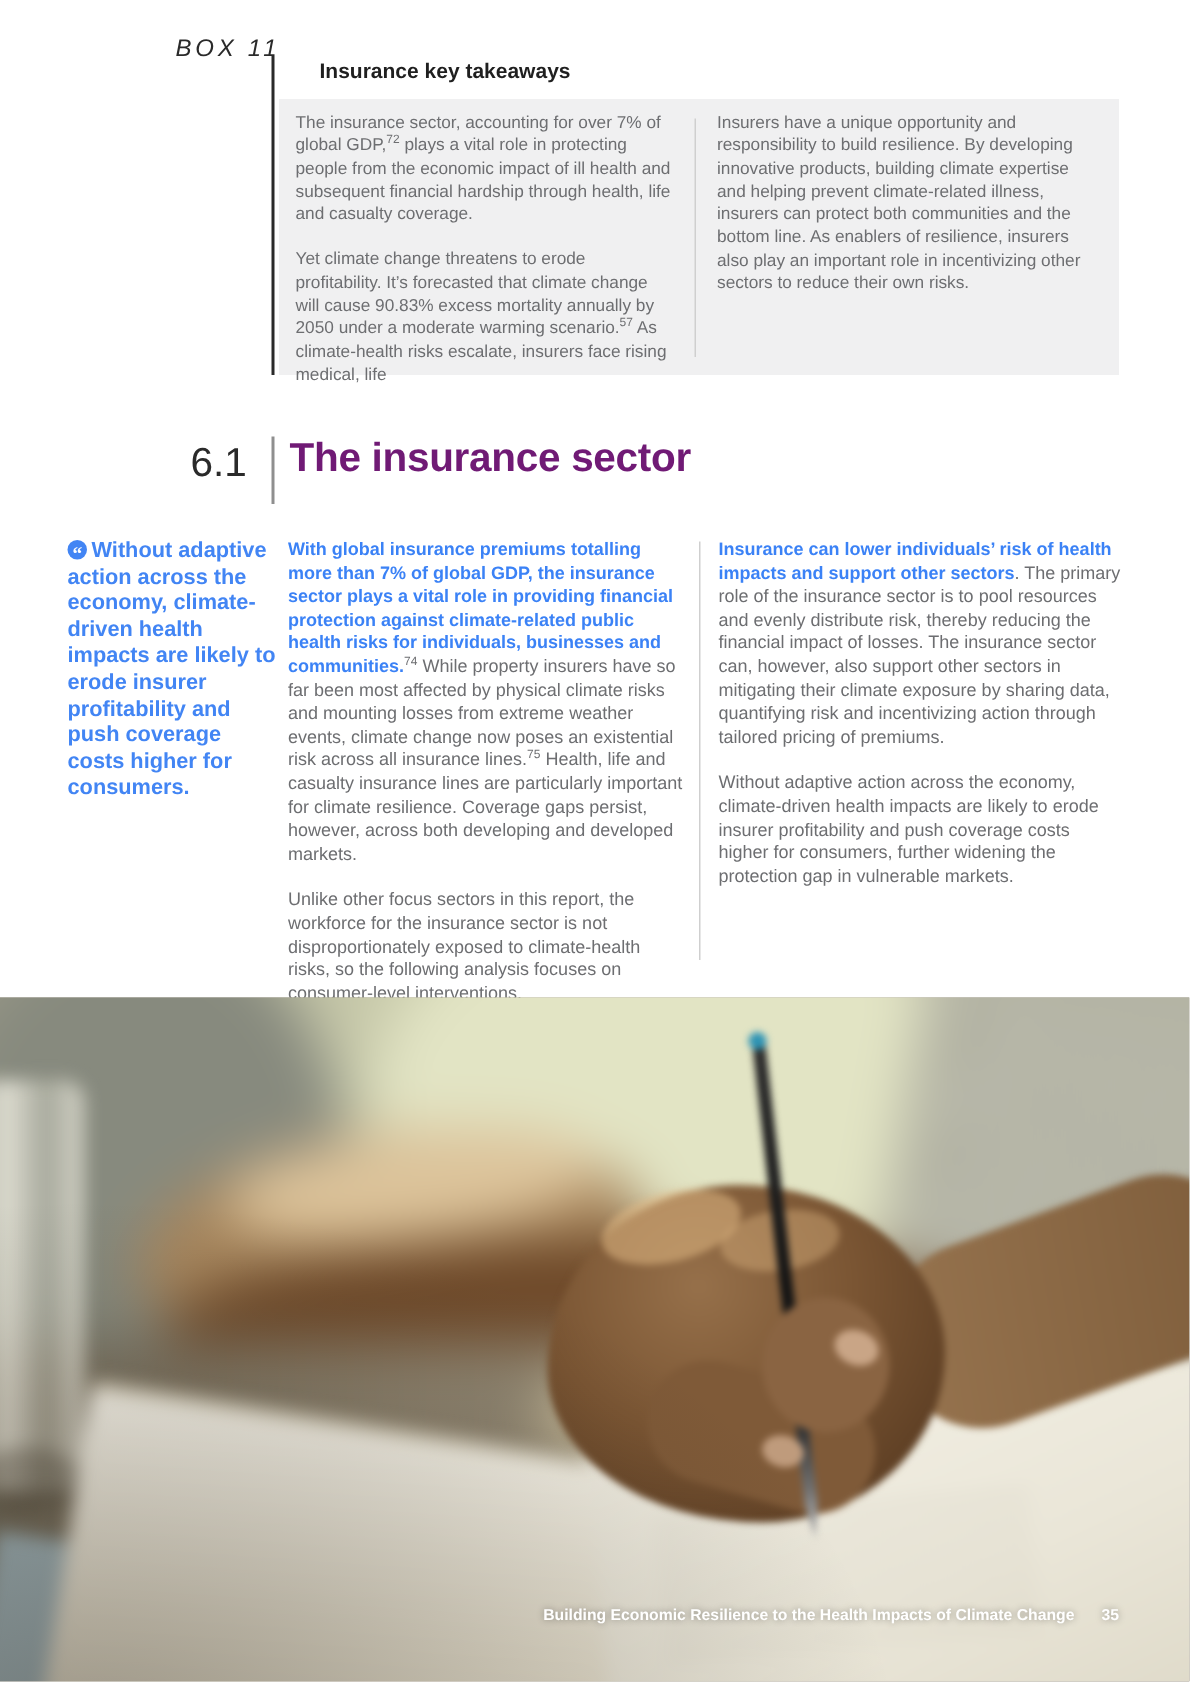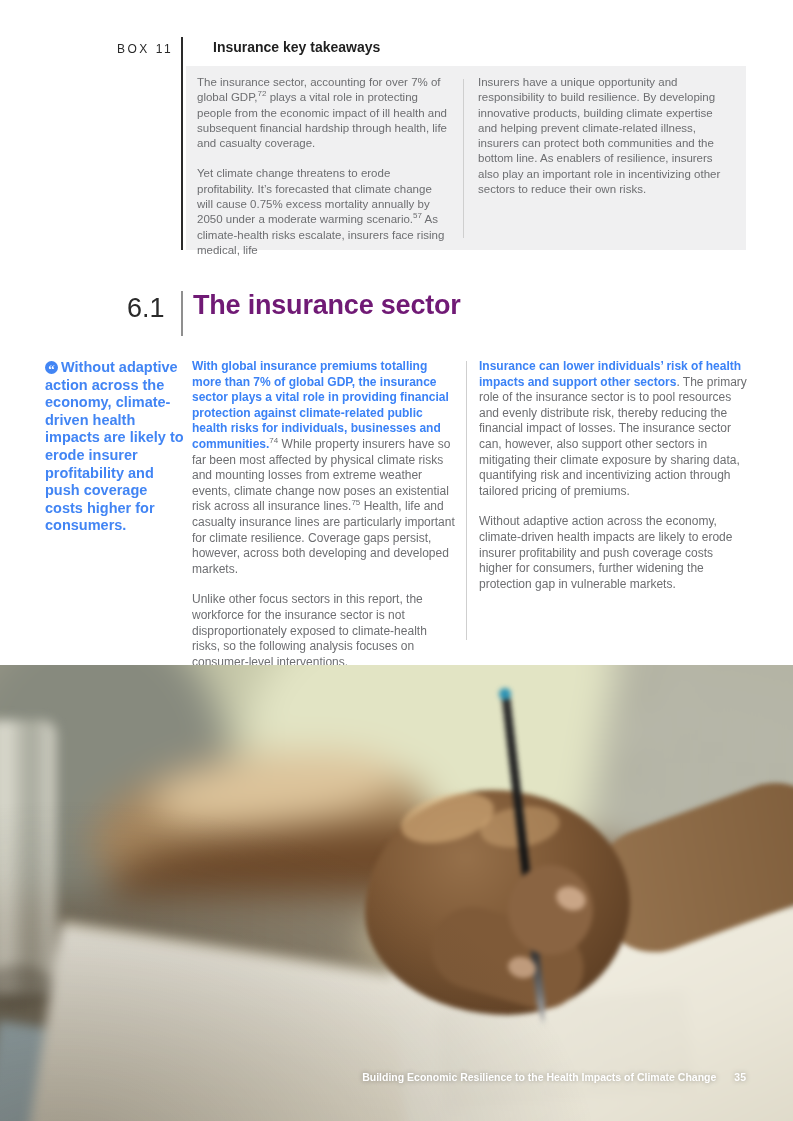--- a/index.html
+++ b/index.html
@@ -1,20 +1,20 @@
 <!DOCTYPE html>
 <html><head>
 <meta charset="utf-8">
 <style>
   html,body{margin:0;padding:0;background:#fff;}
   body{width:793px;height:1121px;position:relative;font-family:"Liberation Sans",sans-serif;overflow:hidden;}
   .abs{position:absolute;}
 
   
-  .box-label{left:117px;top:42px;font-size:12px;letter-spacing:2.5px;color:#2a2a2a;}
+  .box-label{left:117px;top:24px;font-size:16px;letter-spacing:2.5px;color:#2a2a2a;font-style:italic;}
   .box-rule{left:181px;top:37px;width:1.5px;height:213px;background:#2a2a2a;}
   .box-title{left:193px;top:39px;font-size:14px;font-weight:bold;color:#1f1f1f;padding-left:20px;}
 
   
   .graybox{left:186px;top:66px;width:560px;height:184px;background:#f0f0f1;box-sizing:border-box;
            padding:9px 12px 8px 11px;display:flex;}
   .graybox .bcol{width:252px;font-size:11.5px;line-height:15.3px;color:#6d6e71;}
   .graybox .bcol p{margin:0 0 15px;}
   .graybox .bcol p:last-child{margin-bottom:0;}
   .box-divider{width:1px;background:#cfcfcf;margin:4px 14px 4px 14px;}
@@ -99,21 +99,21 @@
 
 <div>
 
   <div class="abs box-label">BOX 11</div>
   <div class="abs box-rule"></div>
   <div class="abs box-title">Insurance key takeaways</div>
 
   <div class="abs graybox">
     <div class="bcol">
         <p><span>The insurance sector, accounting for over 7% of global GDP,</span><sup>72</sup><span> plays a vital role in protecting people from the economic impact of ill health and subsequent financial hardship through health, life and casualty coverage.</span></p>
-        <p><span>Yet climate change threatens to erode profitability. It’s forecasted that climate change will cause 0.75% excess mortality annually by 2050 under a moderate warming scenario.</span><sup>57</sup><span> As climate-health risks escalate, insurers face rising medical, life</span></p>
+        <p><span>Yet climate change threatens to erode profitability. It’s forecasted that climate change will cause 90.83% excess mortality annually by 2050 under a moderate warming scenario.</span><sup>57</sup><span> As climate-health risks escalate, insurers face rising medical, life</span></p>
       </div>
     <div class="box-divider"></div>
     <div class="bcol">
         <p><span>Insurers have a unique opportunity and responsibility to build resilience. By developing innovative products, building climate expertise and helping prevent climate-related illness, insurers can protect both communities and the bottom line. As enablers of resilience, insurers also play an important role in incentivizing other sectors to reduce their own risks.</span></p>
       </div>
   </div>
 
   <div class="abs sec-num">6.1</div>
   <div class="abs sec-rule"></div>
   <h1 class="abs sec-title" style="margin:0;">The insurance sector</h1>

